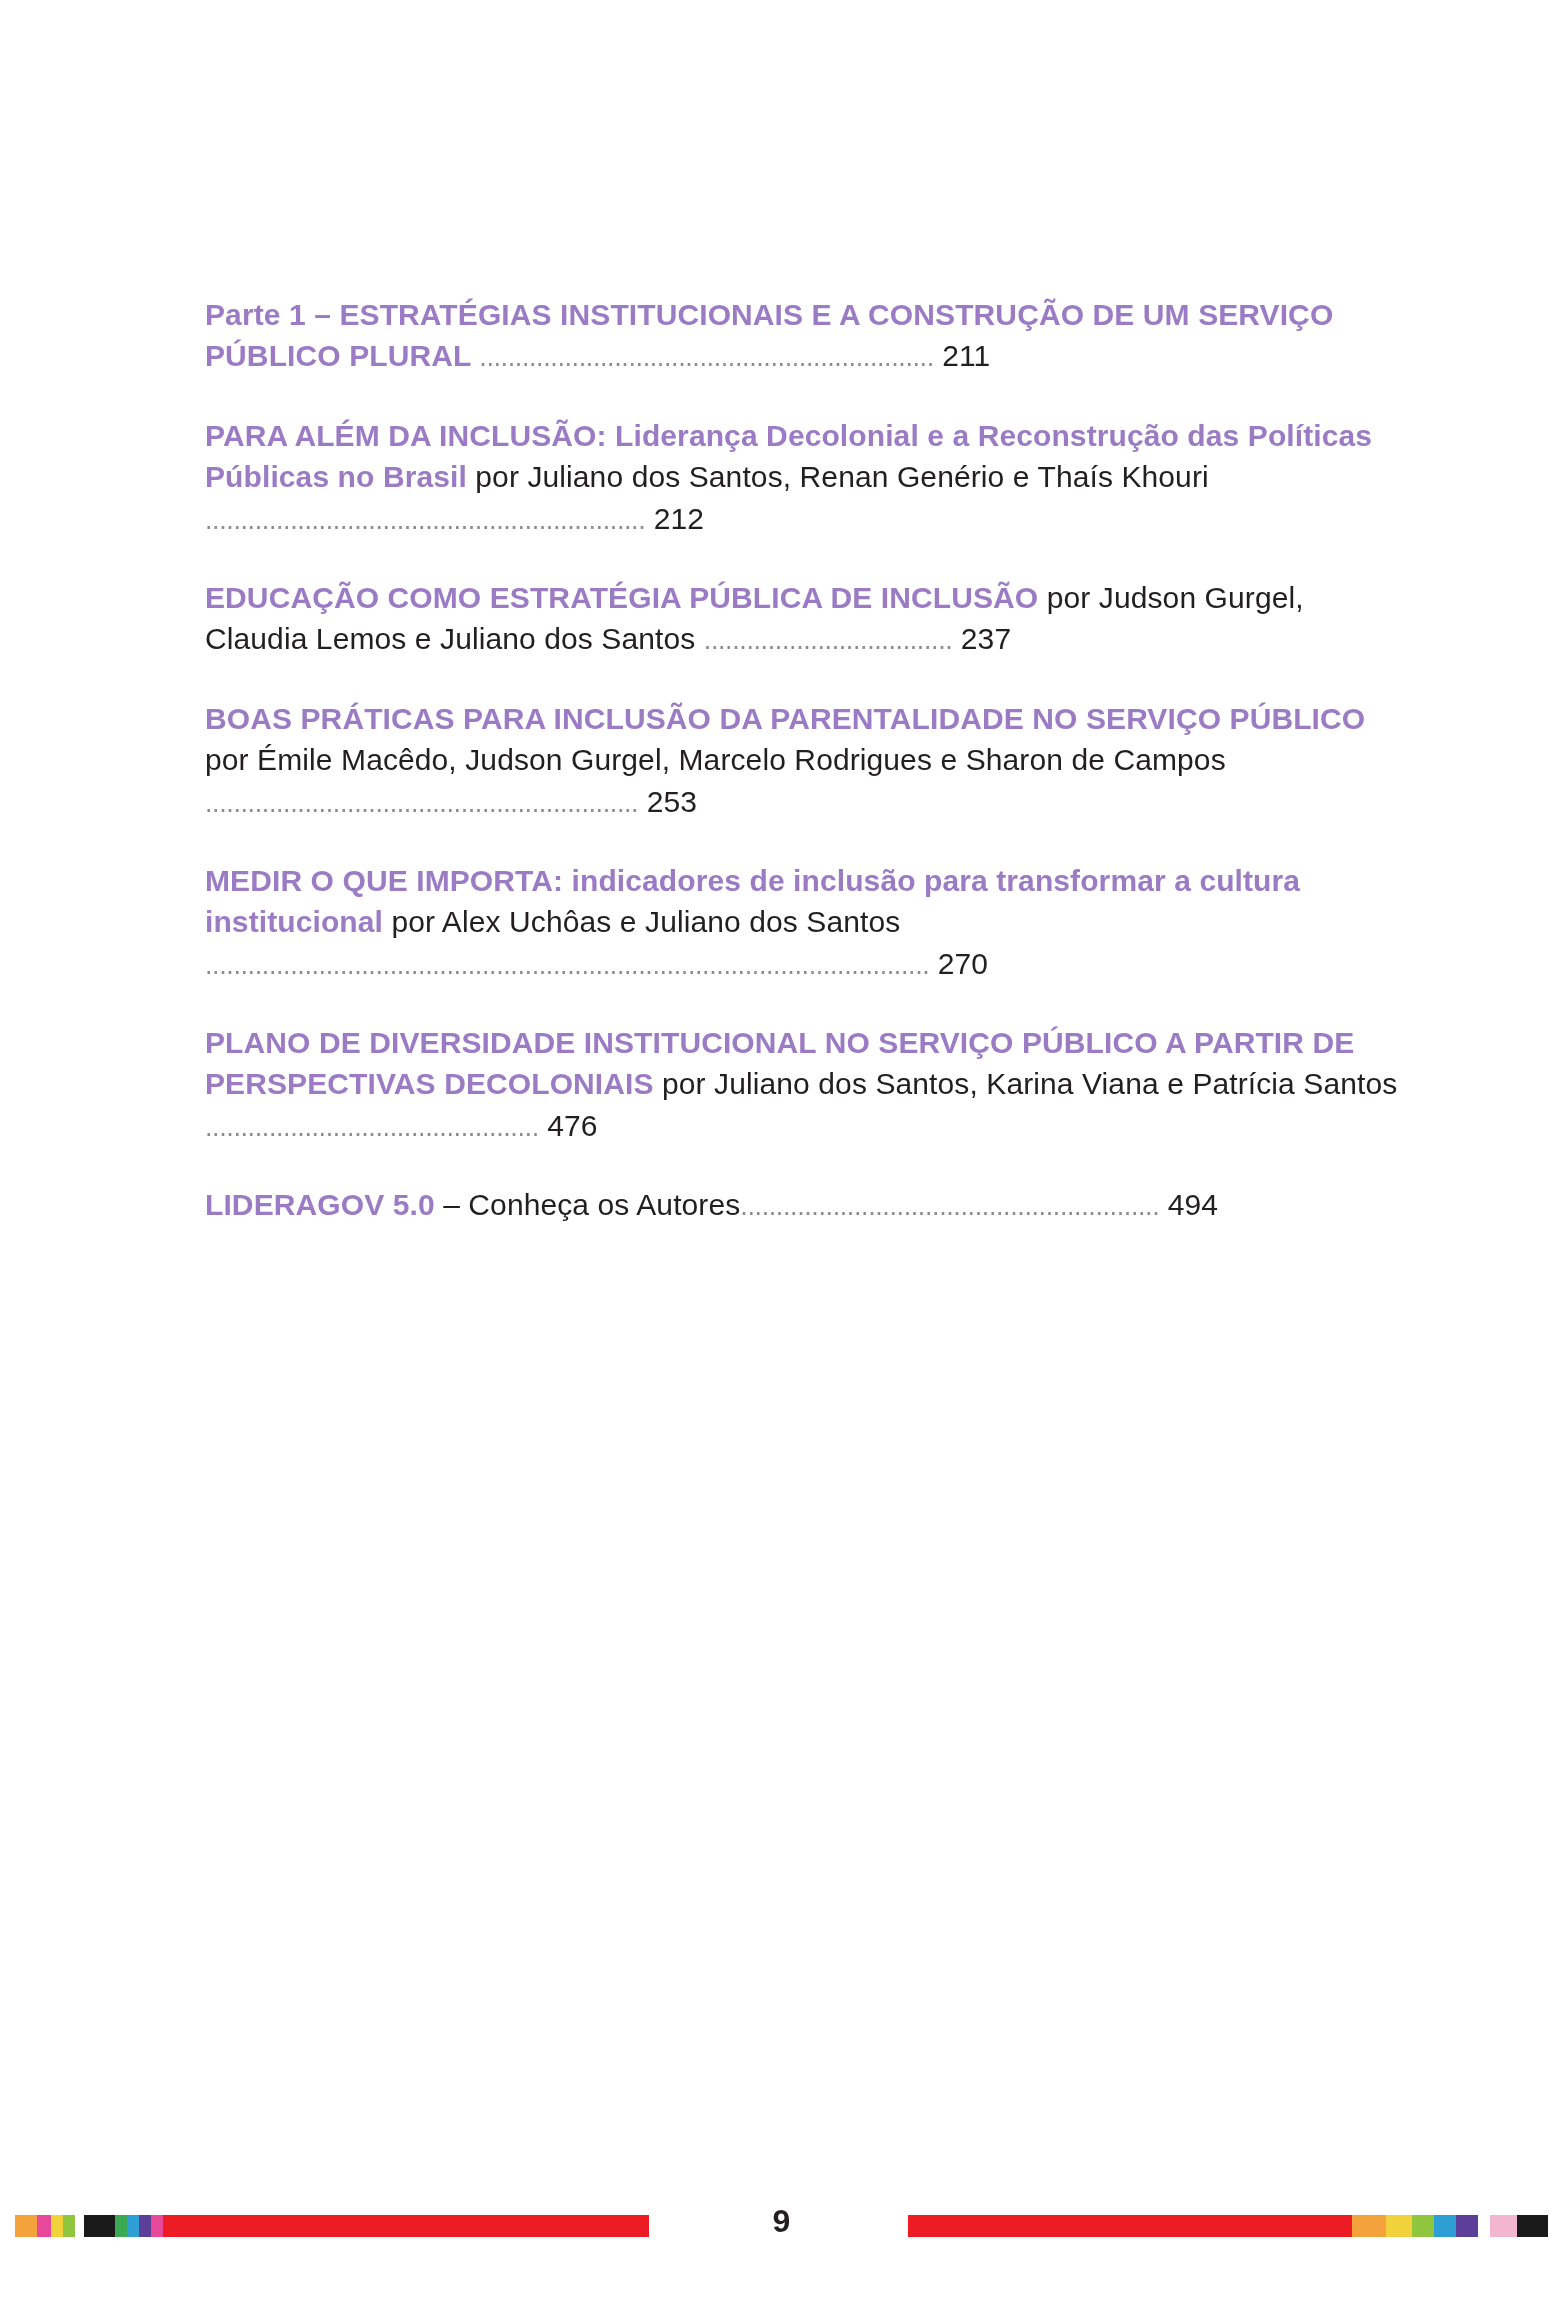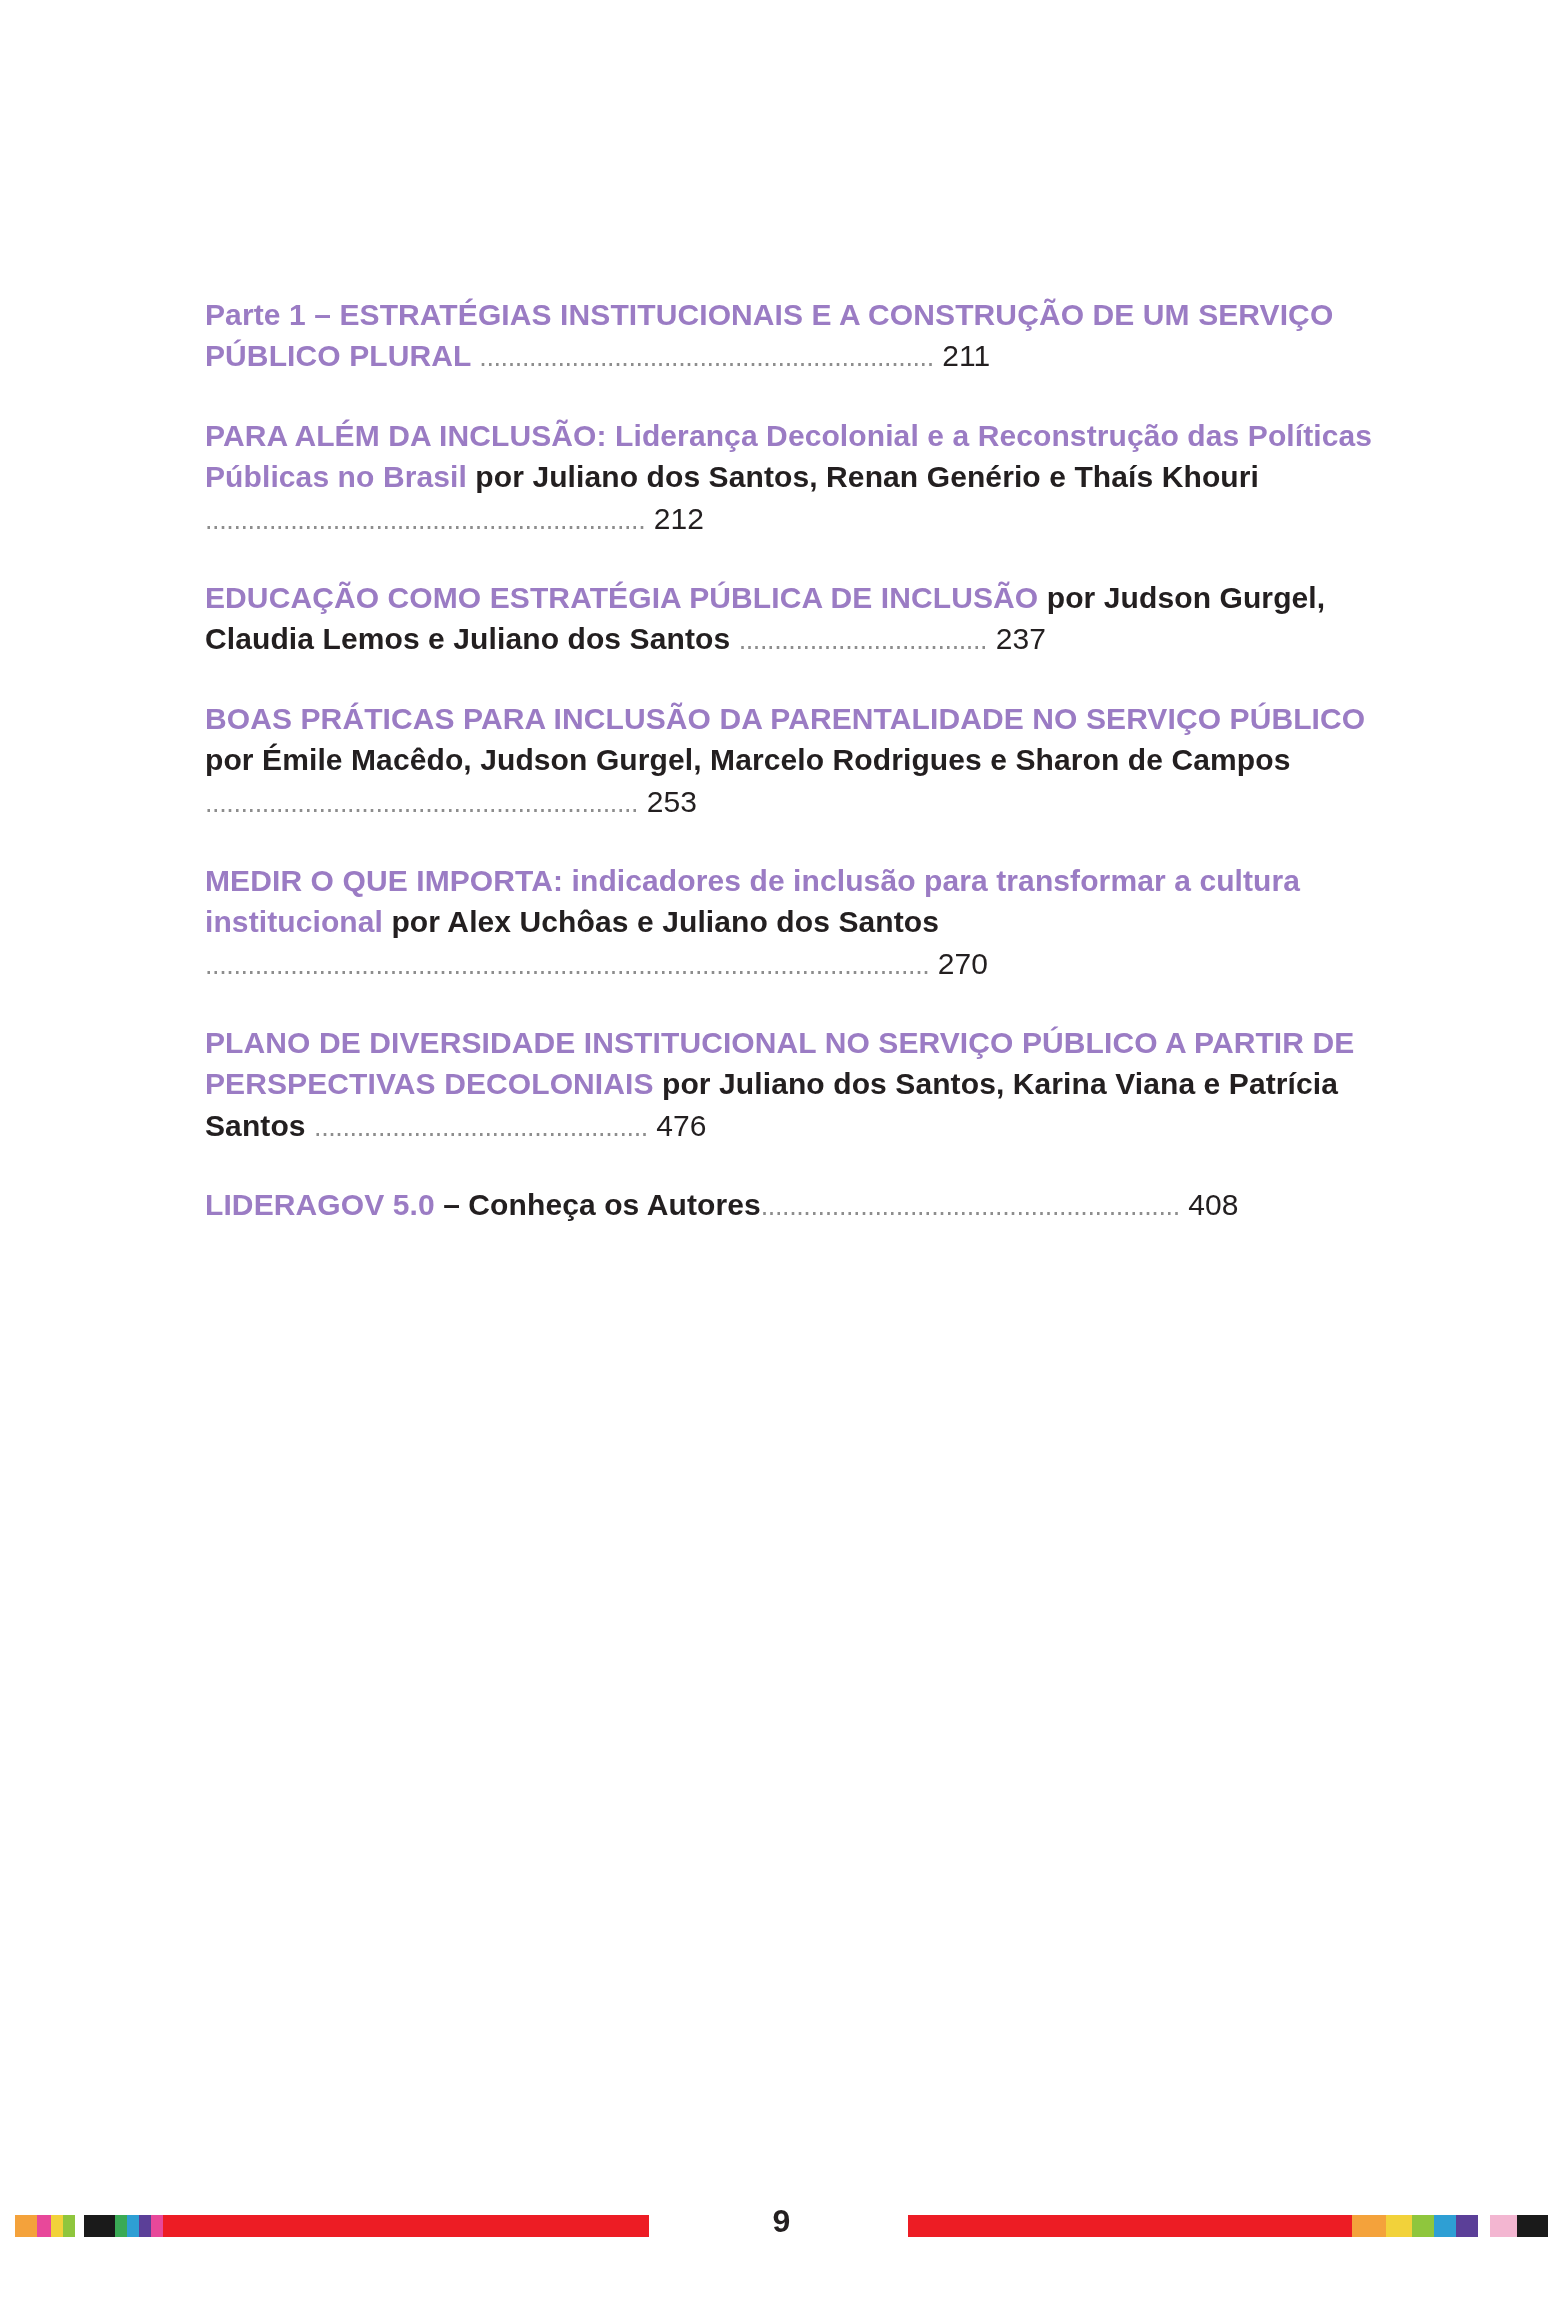--- a/index.html
+++ b/index.html
@@ -35,21 +35,21 @@
     color: #231f20;
     letter-spacing: 0.1px;
     text-align: left;
   }
   .entry .title {
     color: #9b7cc4;
     font-weight: bold;
   }
   .entry .author {
     color: #231f20;
-    font-weight: bold;
+    font-weight: normal;
   }
   .entry .leader {
     color: #8d8d8d;
     letter-spacing: -0.4px;
     font-size: 27px;
   }
   .entry .page-num {
     color: #231f20;
     font-weight: normal;
     white-space: nowrap;
@@ -110,21 +110,21 @@
     <div class="entry">
       <span class="title">MEDIR O QUE IMPORTA: indicadores de inclusão para transformar a cultura institucional </span><span class="author">por Alex Uchôas e Juliano dos Santos </span><span class="leader">......................................................................................................</span> <span class="page-num">270</span>
     </div>
 
     <div class="entry">
       <span class="title">PLANO DE DIVERSIDADE INSTITUCIONAL NO SERVIÇO PÚBLICO A PARTIR DE PERSPECTIVAS DECOLONIAIS </span><span class="author">por Juliano dos Santos, Karina Viana e Patrícia Santos </span><span class="leader">...............................................</span> <span class="page-num">476</span>
     </div>
 
 
     <div class="entry">
-      <span class="title">LIDERAGOV 5.0 </span><span class="author">– Conheça os Autores</span><span class="leader">...........................................................</span> <span class="page-num">408</span>
+      <span class="title">LIDERAGOV 5.0 </span><span class="author">– Conheça os Autores</span><span class="leader">...........................................................</span> <span class="page-num">494</span>
     </div>
 
   </div>
 
   <div class="footer">
     <div class="footer-left">
         <div class="seg" style="background: rgb(244, 162, 59); width: 22px;"></div>
         <div class="seg" style="background: rgb(232, 72, 154); width: 13.7px;"></div>
         <div class="seg" style="background: rgb(242, 210, 58); width: 12px;"></div>
         <div class="seg" style="background: rgb(143, 198, 61); width: 12px;"></div>

